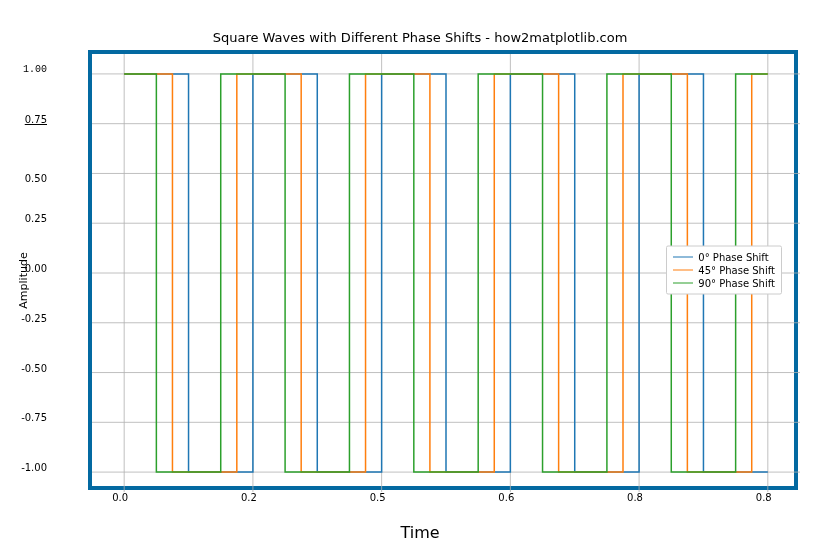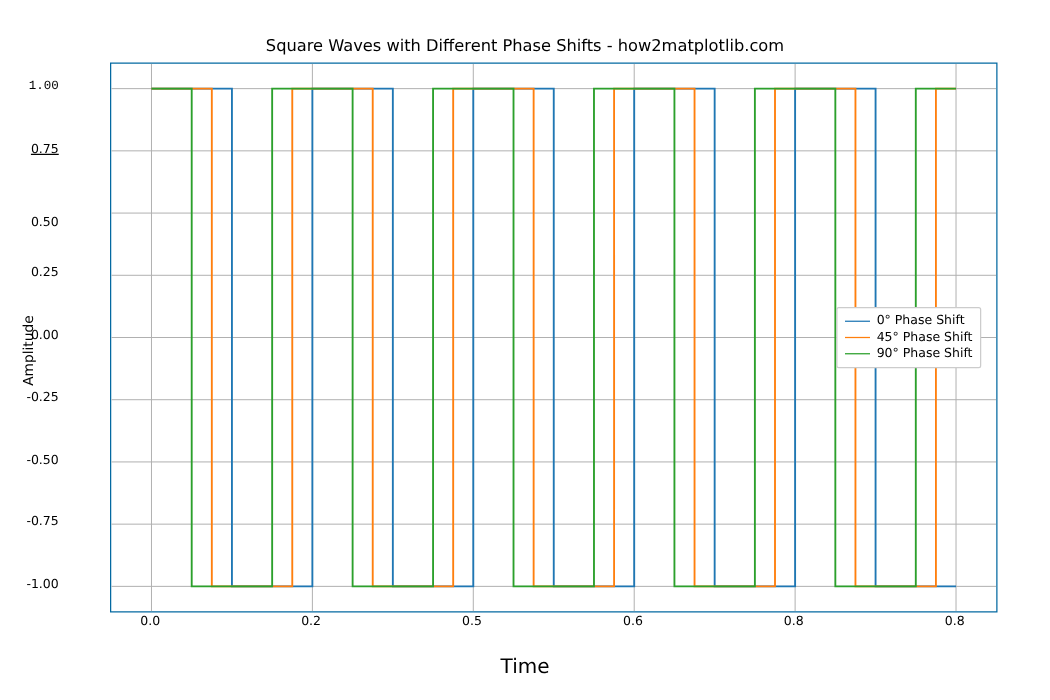--- a/index.html
+++ b/index.html
@@ -51,21 +51,21 @@
     white-space: nowrap;
     font-size: 11px;
     color: #000;
   }
   .plot-area {
     position: absolute;
     left: 88px;
     top: 50px;
     width: 710px;
     height: 440px;
-    border: 1px solid #0369a1;
+    border: 4px solid #0369a1;
     box-sizing: border-box;
   }
   .grid line {
     stroke: #b0b0b0;
     stroke-width: 0.8;
   }
   .axis-tick {
     position: absolute;
     font-size: 10px;
     color: #000;

